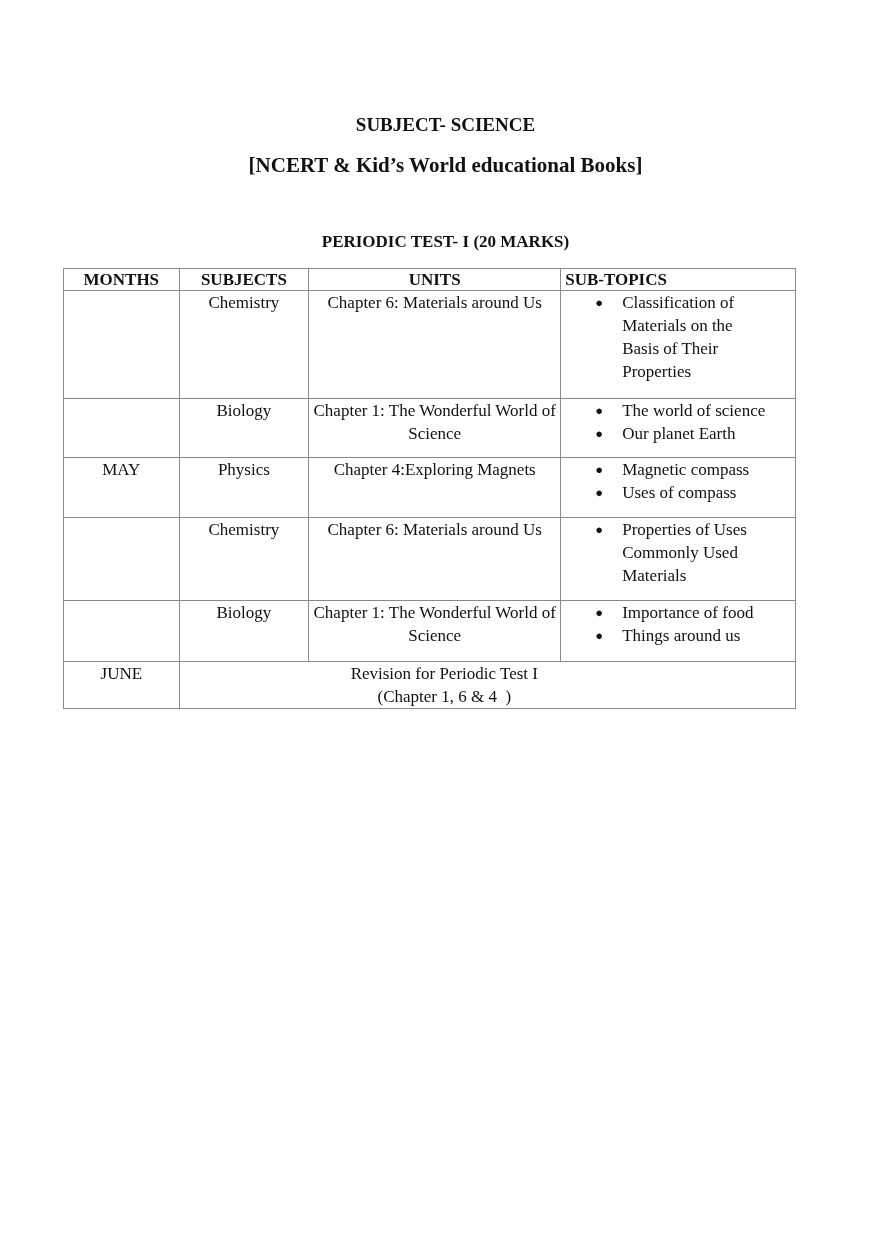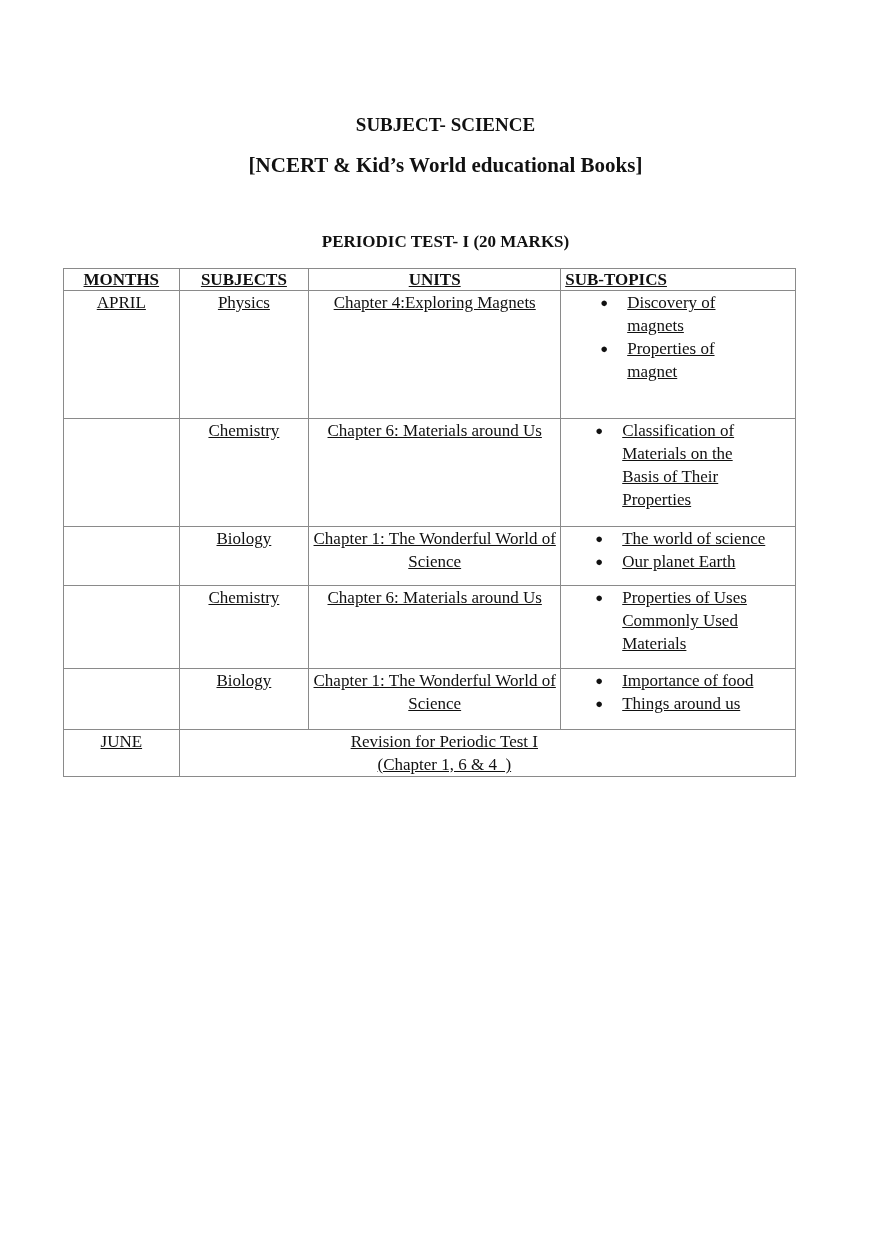--- a/index.html
+++ b/index.html
@@ -4,21 +4,21 @@
 <style>
   html, body { margin: 0; padding: 0; background: #ffffff; }
   body { width: 875px; height: 1241px; position: relative; overflow: hidden;
          font-family: "Liberation Serif", "DejaVu Serif", serif; color: #111; }
   .title { position: absolute; left: 0; width: 875px; text-align: center; font-weight: bold; padding-left: 8px; }
   #t1 { top: 114px; font-size: 19px; }
   #t2 { top: 153px; font-size: 21px; }
   #t3 { top: 232px; font-size: 17px; left: 0; width: 875px; }
   table.plan { position: absolute; left: 63px; top: 268px; border-collapse: collapse;
                width: 733px; font-size: 17px; line-height: 23px; }
-  table.plan td, table.plan th { border: 1.5px solid #8a8a8a; vertical-align: top; padding: 0 4px; text-decoration: underline; }
+  table.plan td, table.plan th { border: 1.5px solid #8a8a8a; vertical-align: top; padding: 0 4px; }
   table.plan th { font-weight: bold; text-align: center; height: 21px; line-height: 21px; }
   .c1 { width: 107px; text-align: center; }
   .c2 { width: 121px; text-align: center; }
   .c3 { width: 245px; text-align: center; }
   .c4 { width: 226px; }
   ul.subs { list-style: none; margin: 0; padding: 0 0 0 30px; }
   ul.subs li { position: relative; padding-left: 27px; }
   ul.subs li::before { content: "\25CF"; position: absolute; left: 0; font-size: 13px; }
   ul.subs.wide { padding-left: 35px; }
   .merged { text-align: center; padding-right: 90px !important; }
@@ -32,31 +32,20 @@
 
 <table class="plan">
   <tbody>
       <tr>
     <th class="c1">MONTHS</th>
     <th class="c2">SUBJECTS</th>
     <th class="c3">UNITS</th>
     <th class="c4" style="text-align:left">SUB-TOPICS</th>
   </tr>
 
-  <tr style="height:128px">
-    <td class="c1">APRIL</td>
-    <td class="c2">Physics</td>
-    <td class="c3">Chapter 4:Exploring Magnets</td>
-    <td class="c4">
-      <ul class="subs wide">
-        <li style="width:110px">Discovery of magnets</li>
-        <li style="width:110px">Properties of magnet</li>
-      </ul>
-    </td>
-  </tr>
 
   <tr style="height:108px">
     <td class="c1"></td>
     <td class="c2">Chemistry</td>
     <td class="c3">Chapter 6: Materials around Us</td>
     <td class="c4">
       <ul class="subs">
         <li style="width:128px">Classification of Materials on the Basis of Their Properties</li>
       </ul>
     </td>
@@ -67,20 +56,31 @@
     <td class="c2">Biology</td>
     <td class="c3">Chapter 1: The Wonderful World of Science</td>
     <td class="c4">
       <ul class="subs">
         <li>The world of science</li>
         <li>Our planet Earth</li>
       </ul>
     </td>
   </tr>
 
+  <tr style="height:60px">
+    <td class="c1">MAY</td>
+    <td class="c2">Physics</td>
+    <td class="c3">Chapter 4:Exploring Magnets</td>
+    <td class="c4">
+      <ul class="subs">
+        <li>Magnetic compass</li>
+        <li>Uses of compass</li>
+      </ul>
+    </td>
+  </tr>
 
   <tr style="height:83px">
     <td class="c1"></td>
     <td class="c2">Chemistry</td>
     <td class="c3">Chapter 6: Materials around Us</td>
     <td class="c4">
       <ul class="subs">
         <li style="width:150px">Properties of Uses Commonly Used Materials</li>
       </ul>
     </td>

